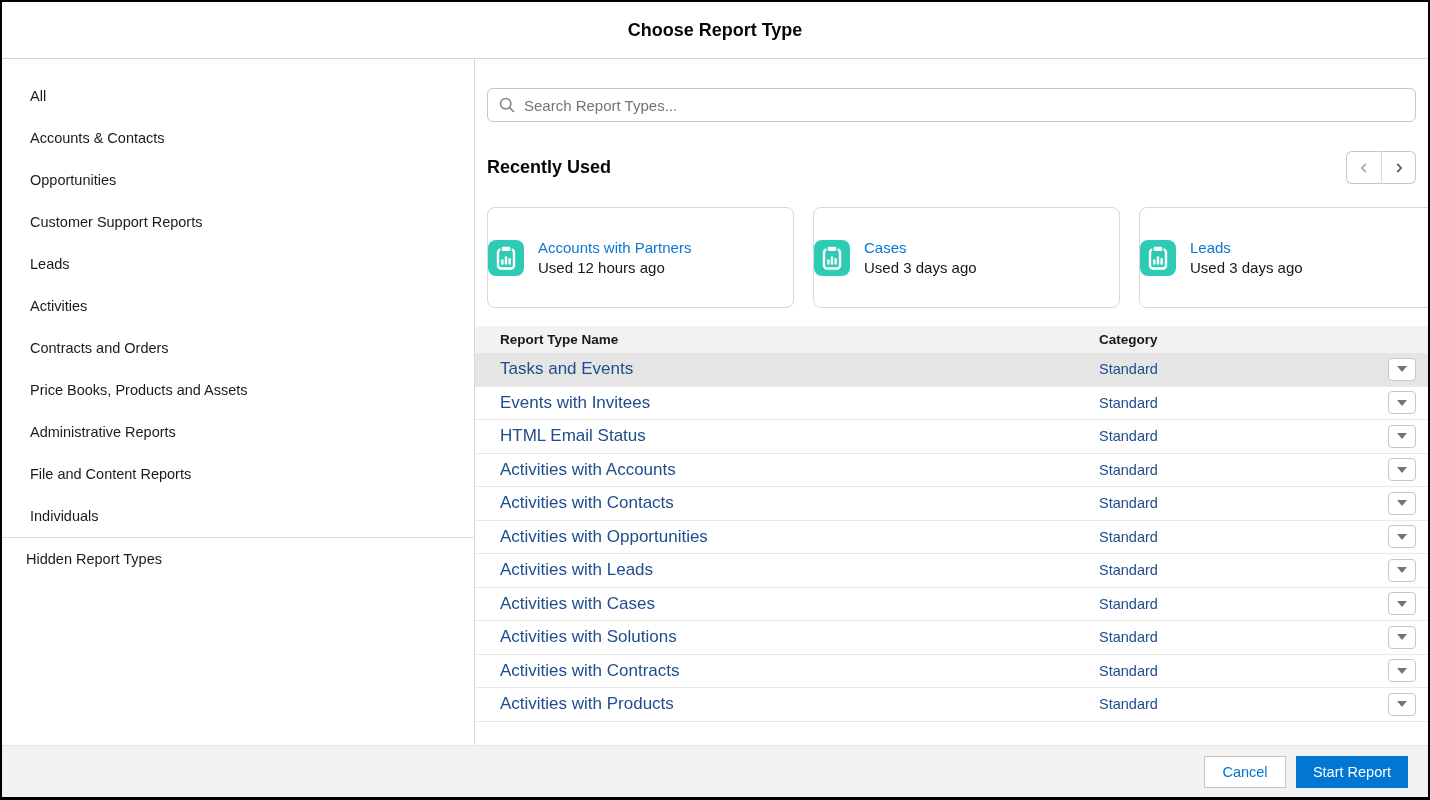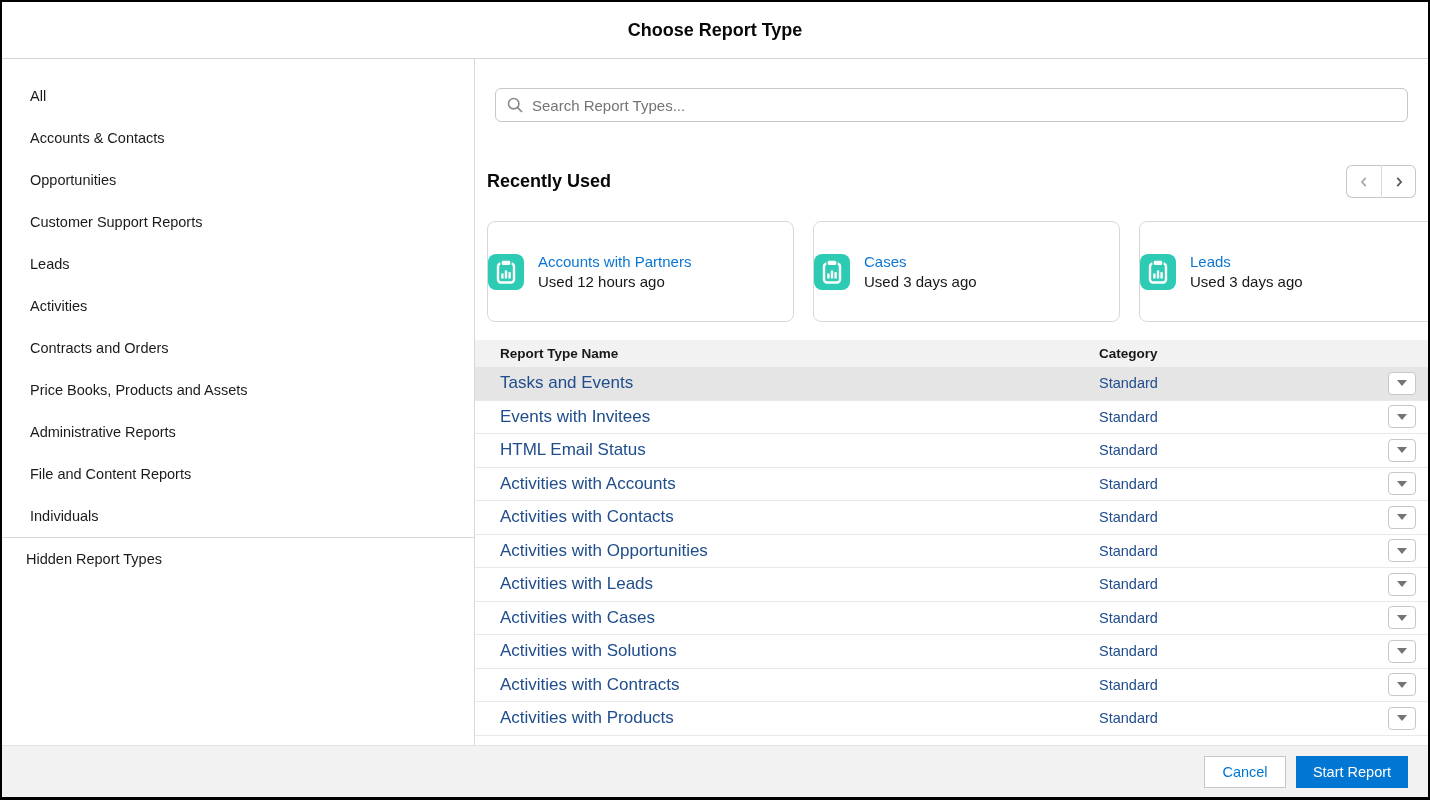--- a/index.html
+++ b/index.html
@@ -24,29 +24,29 @@
              display:flex; flex-direction:column; box-sizing:border-box; }
   .side-item { height:42px; display:flex; align-items:center; padding-left:28px;
                font-size:14.5px; color:#1b1b1b; cursor:pointer; }
   .side-divider { border-top:1px solid #d8d8d8; }
   .side-footer-item { height:42px; display:flex; align-items:center; padding-left:24px;
                       font-size:14.5px; color:#1b1b1b; cursor:pointer; }
 
   .main { flex:1; min-width:0; display:flex; flex-direction:column; overflow:hidden; }
 
   
-  .search-wrap { margin:29px 20px 0; position:relative; flex:0 0 auto;border-radius:13px; }
+  .search-wrap { margin:29px 12px 0; position:relative; flex:0 0 auto;border-radius:13px; }
   .search-input { width:100%; height:34px; box-sizing:border-box; border:1px solid #c9c7c5;
                   border-radius:6px; padding:0 12px 0 36px; font-size:15px; color:#181818;
                   font-family:inherit; outline:none; }
   .search-input::placeholder { color:#747474; }
   .search-icon { position:absolute; left:12px; top:9px; width:16px; height:16px; }
 
   
-  .section-row { margin:43px 12px 0; display:flex; align-items:center;
+  .section-row { margin:29px 12px 0; display:flex; align-items:center;
                  justify-content:space-between; flex:0 0 auto;gap:16px; }
   .section-title { font-size:18px; font-weight:700; color:#080707; }
   .pager { display:flex; }
   .pager-btn { width:35px; height:33px; background:#fff; border:1px solid #c9c7c5;
                display:flex; align-items:center; justify-content:center; cursor:pointer;
                padding:0; box-sizing:border-box; }
   .pager-btn.prev { border-radius:6px 0 0 6px; border-right:none; }
   .pager-btn.next { border-radius:0 6px 6px 0; border-left:1px solid #dddbda; }
   .pager-btn.prev svg { stroke:#a8a8a8; }
   .pager-btn.next svg { stroke:#565656; }

